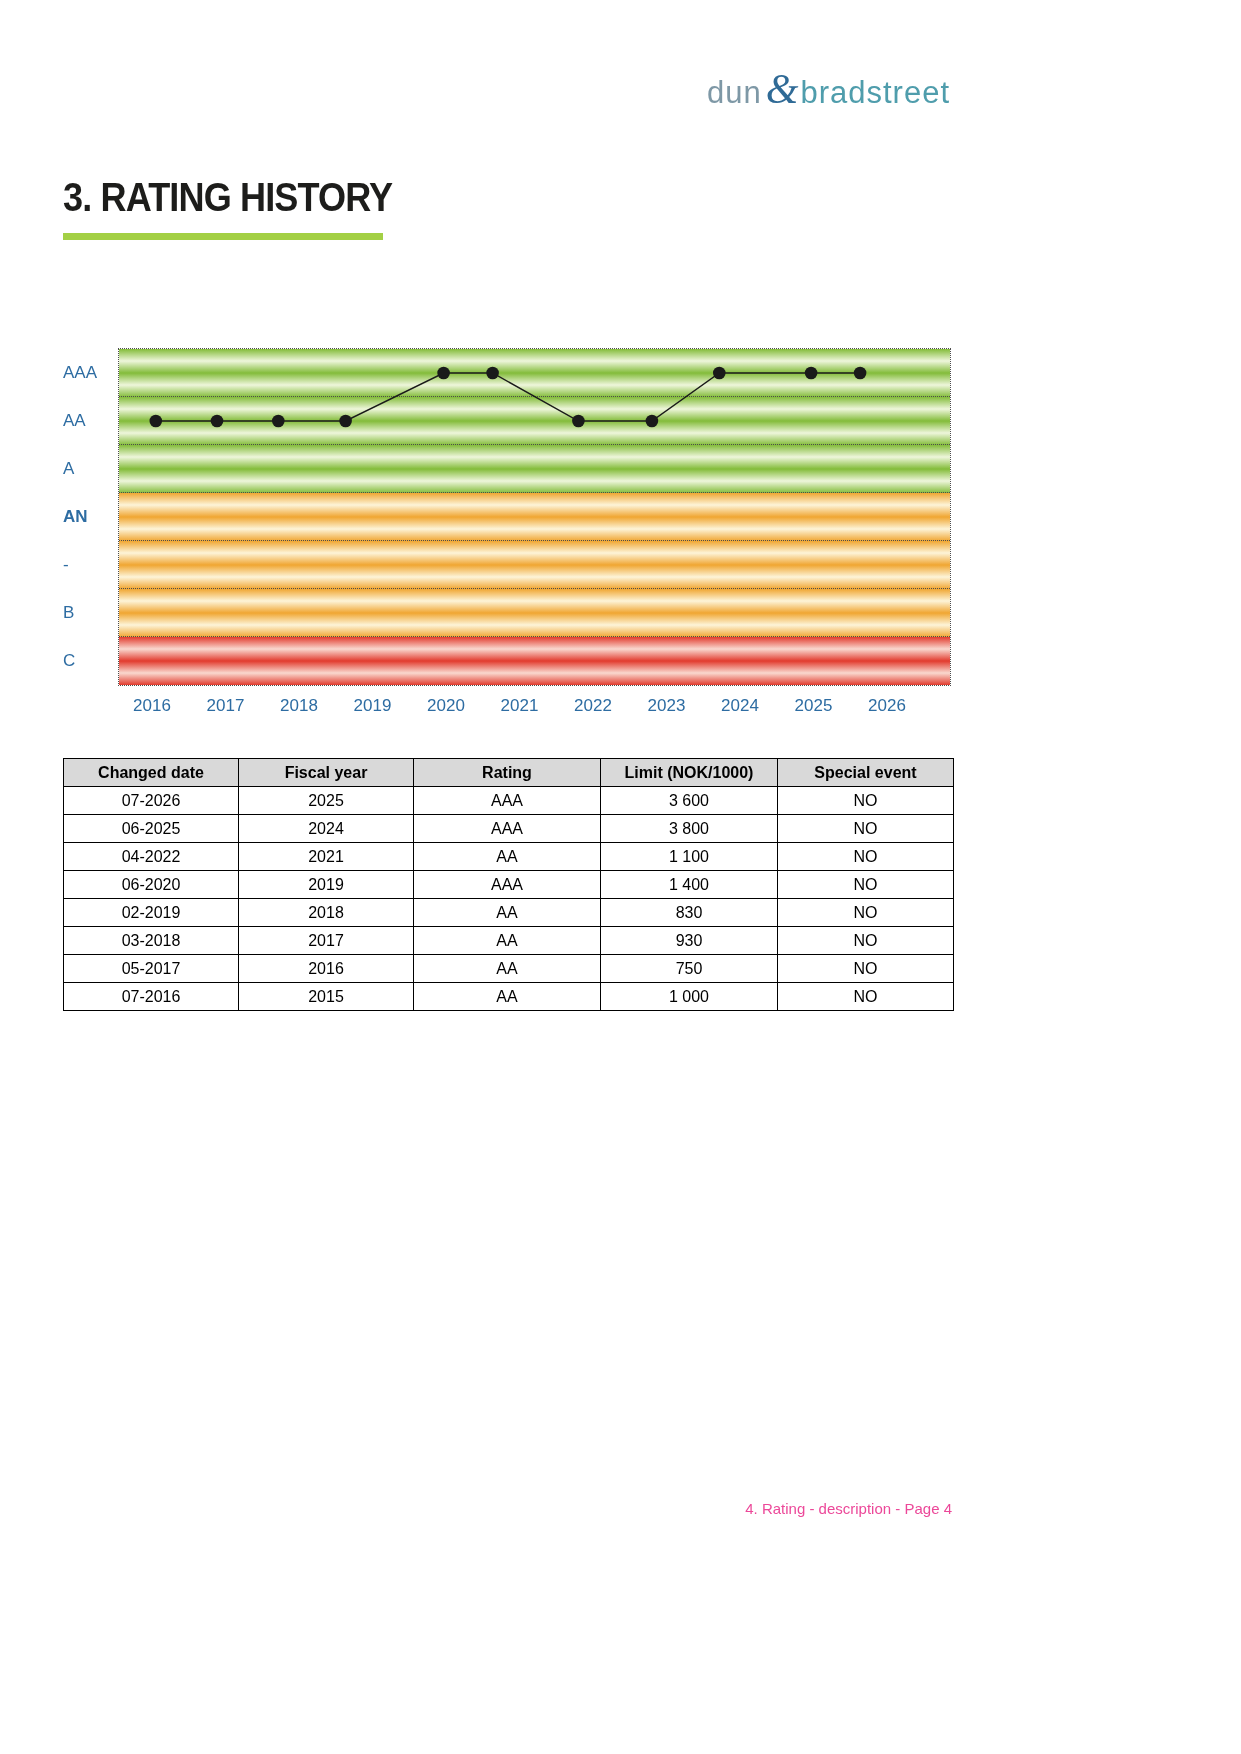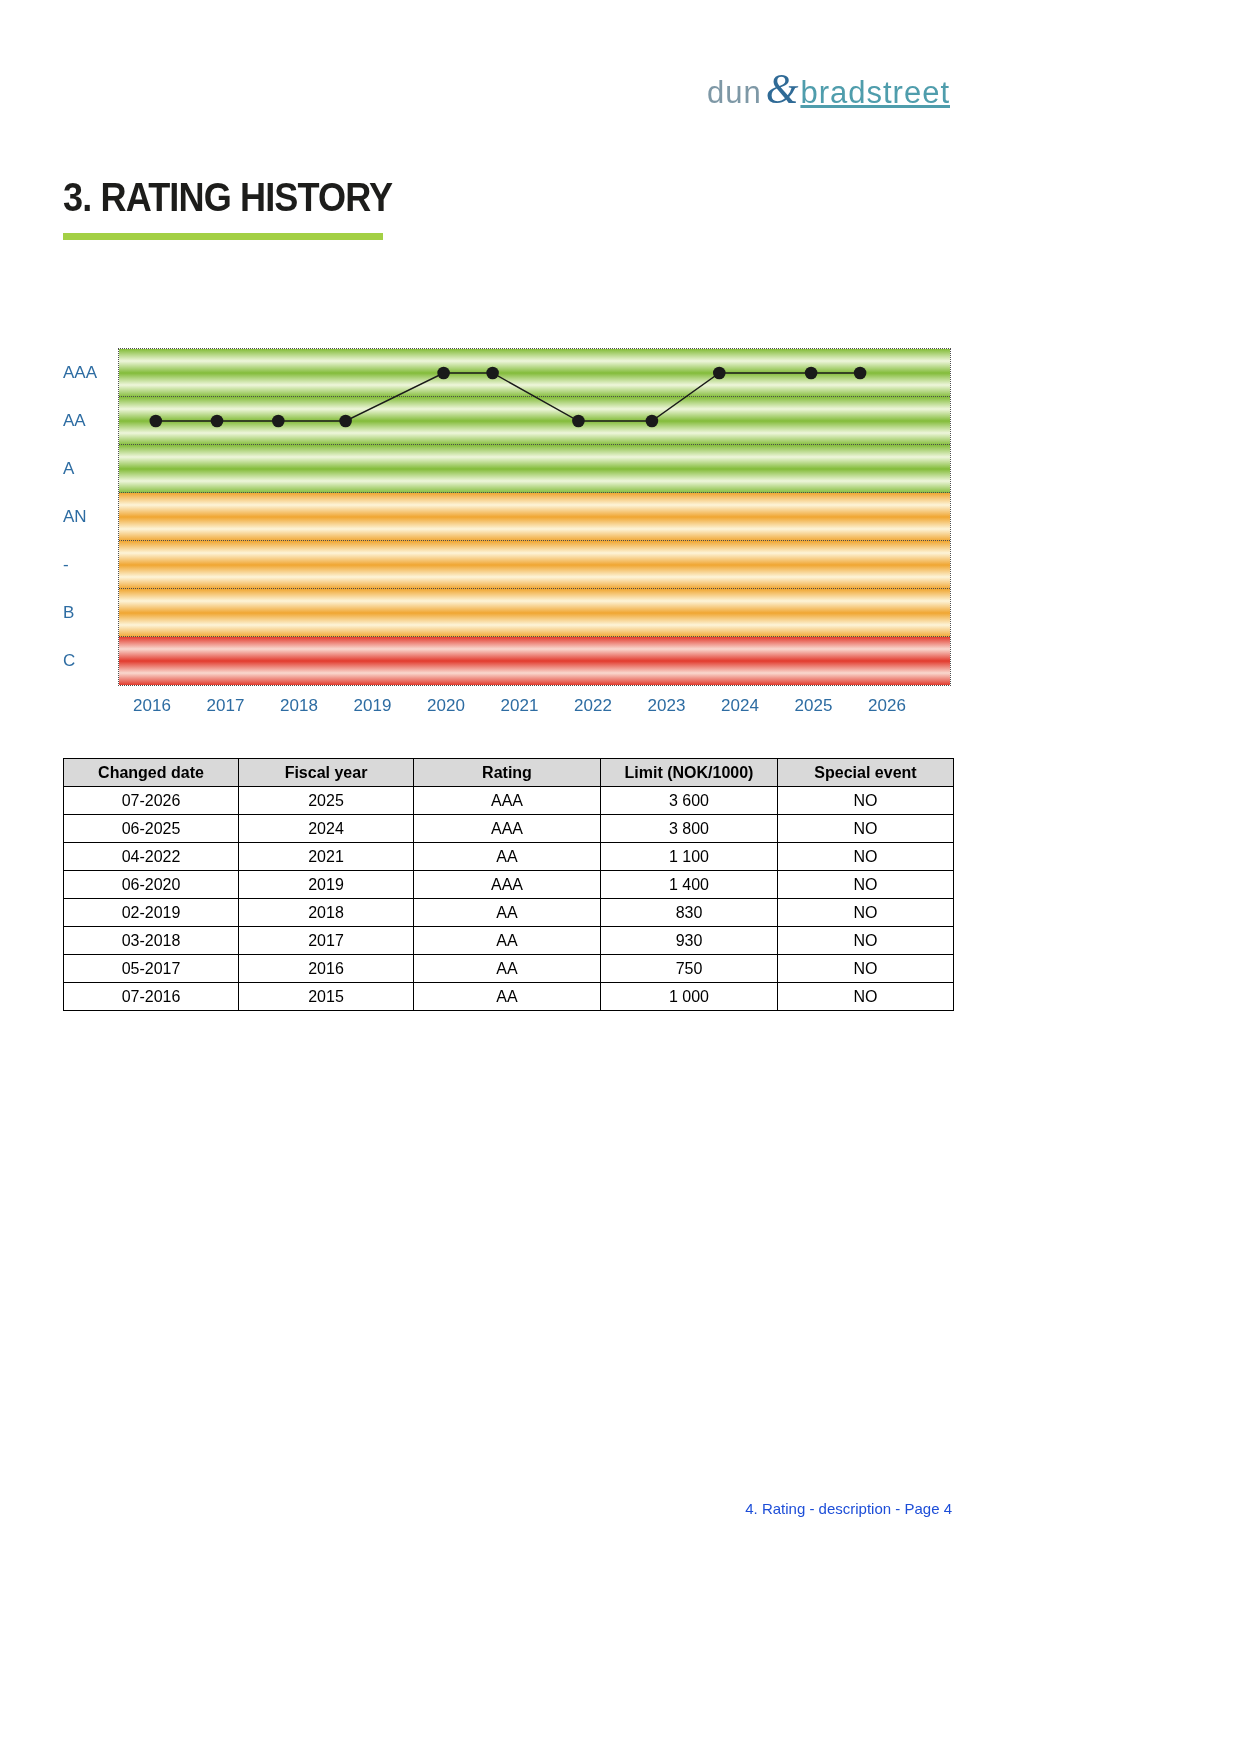--- a/index.html
+++ b/index.html
@@ -5,21 +5,21 @@
   * { margin:0; padding:0; box-sizing:border-box; }
   html,body { background:#ffffff; }
   body { font-family:"Liberation Sans", sans-serif; }
   .page { position:relative; width:1241px; height:1754px; background:#fff; overflow:hidden; }
 
   
   .logo { position:absolute; top:68px; right:291px; display:flex; align-items:baseline; }
   .logo-dun  { font-size:31px; color:var(--logo-gray); letter-spacing:1px;margin-left:43px; }
   .logo-amp  { font-size:42px; color:var(--logo-blue); margin:0 2px 0 4px;
                font-family:"Liberation Serif", serif; font-style:italic; line-height:1; }
-  .logo-brad { font-size:31px; color:var(--logo-teal); letter-spacing:1px;text-decoration:underline; }
+  .logo-brad { font-size:31px; color:var(--logo-teal); letter-spacing:1px; }
 
   
   .title { position:absolute; left:63px; top:174px; font-size:41px; font-weight:800;
            color:#1d1d1b; letter-spacing:-1px; transform:scaleX(0.88); transform-origin:left; white-space:nowrap; }
   .title-bar { position:absolute; left:63px; top:233px; width:320px; height:7px; background:var(--accent-green); }
 
   
   .chart { position:absolute; left:118px; top:348px; width:833px; height:338px;
            border:1px dotted #4d4d4d; background:#fff; }
   .bands { width:100%; height:100%; }
@@ -36,41 +36,41 @@
   .xlabel  { position:absolute; top:0; transform:translateX(-50%); font-size:17px;
              color:var(--axis-blue); white-space:nowrap; }
 
   
   .rating-table { position:absolute; left:63px; top:758px; width:890px;
                   border-collapse:collapse; table-layout:fixed; }
   .rating-table th, .rating-table td { border:1px solid #000; height:28px; font-size:16px;
                   text-align:center; vertical-align:middle; color:#000; padding:0 4px; }
   .rating-table th { background:var(--table-header-bg); font-weight:bold; }
 
-  .footer { position:absolute; right:289px; top:1500px; font-size:15px; color:#1d4ed8; }
+  .footer { position:absolute; right:289px; top:1500px; font-size:15px; color:#ec4899; }
 </style>
 </head>
 <body>
 
 <div class="page">
 
   <div class="logo">
     <span class="logo-dun">dun</span>
     <span class="logo-amp">&amp;</span>
     <span class="logo-brad">bradstreet</span>
   </div>
 
   <h1 class="title">3. RATING HISTORY</h1>
   <div class="title-bar"></div>
 
   <div class="ylabels">
       <div class="ylabel" style="top: 24px;">AAA</div>
       <div class="ylabel" style="top: 72px;">AA</div>
       <div class="ylabel" style="top: 120px;">A</div>
-      <div class="ylabel" style="top: 168px;">AN</div>
+      <div class="ylabel" style="top: 168px; font-weight: bold;">AN</div>
       <div class="ylabel" style="top: 216px;">-</div>
       <div class="ylabel" style="top: 264px;">B</div>
       <div class="ylabel" style="top: 312px;">C</div>
     </div>
 
   <div class="chart">
     <div class="bands">
         <div class="band band-green" style="height: 48px;"></div>
         <div class="band band-green" style="height: 48px;"></div>
         <div class="band band-green" style="height: 48px;"></div>

